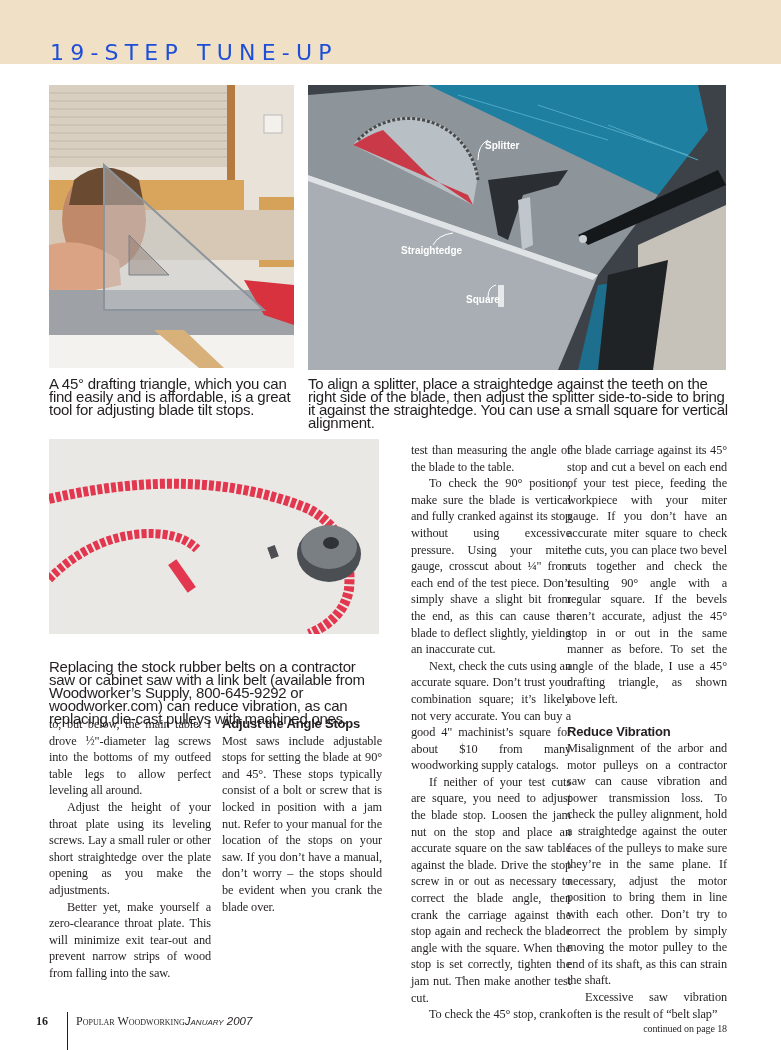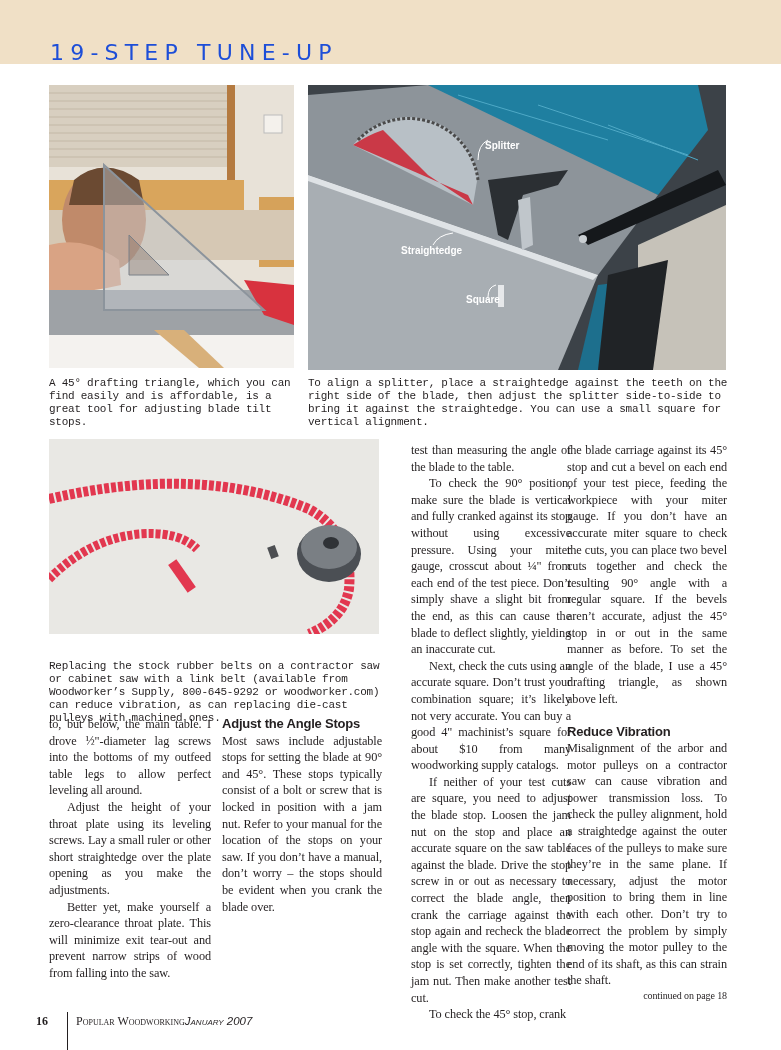--- a/index.html
+++ b/index.html
@@ -5,21 +5,21 @@
   * { box-sizing: border-box; margin: 0; padding: 0; }
   html, body { width: 781px; height: 1050px; background: #ffffff; overflow: hidden; }
   body { position: relative; font-family: "Liberation Serif", serif; color: #231f20; }
 
   .header-band { position: absolute; left: 0; top: 0; width: 781px; height: 64px; background: #f0e0c6; }
   .header-title { position: absolute; left: 50px; top: 41px; font-family: "DejaVu Sans", sans-serif; font-size: 22px; letter-spacing: 6.2px; color: #1d4ed8; font-weight: normal; line-height: 24px; white-space: nowrap; }
 
   .photo { position: absolute; overflow: hidden; }
   .photo svg { display: block; width: 100%; height: 100%; }
 
-  .caption { position: absolute; font-family: Liberation Mono, monospace; font-size: 11px; line-height: 13px; color: #231f20; letter-spacing: -0.25px; }
+  .caption { position: absolute; font-family: Liberation Sans, sans-serif; font-size: 15px; line-height: 13px; color: #231f20; letter-spacing: -0.25px; }
 
   .col { position: absolute; font-size: 12.3px; line-height: 16.6px; text-align: justify; color: #231f20; letter-spacing: -0.1px; }
   .col p { text-indent: 0; }
   .col p.ind { text-indent: 18px; }
   .col h3 { font-family: "Liberation Sans", sans-serif; font-size: 13px; font-weight: bold; line-height: 16.6px; color: #231f20; letter-spacing: -0.2px; }
   .col .gap { height: 16px; }
   .cont { display: block; text-align: right; font-size: 10px; line-height: 14px; }
 
   .photo-label { font-family: "Liberation Sans", sans-serif; font-weight: bold; font-size: 10px; fill: #ffffff; }
 
@@ -135,20 +135,21 @@
   <p class="ind">Next, check the cuts using an accurate square. Don’t trust your combination square; it’s likely not very accurate. You can buy a good 4" machinist’s square for about $10 from many woodworking supply catalogs.</p>
   <p class="ind">If neither of your test cuts are square, you need to adjust the blade stop. Loosen the jam nut on the stop and place an accurate square on the saw table against the blade. Drive the stop screw in or out as necessary to correct the blade angle, then crank the carriage against the stop again and recheck the blade angle with the square. When the stop is set correctly, tighten the jam nut. Then make another test cut.</p>
   <p class="ind">To check the 45° stop, crank</p>
 </div>
 
 <div class="col" style="left:567px; top:442px; width:160px;">
   <p>the blade carriage against its 45° stop and cut a bevel on each end of your test piece, feeding the workpiece with your miter gauge. If you don’t have an accurate miter square to check the cuts, you can place two bevel cuts together and check the resulting 90° angle with a regular square. If the bevels aren’t accurate, adjust the 45° stop in or out in the same manner as before. To set the angle of the blade, I use a 45° drafting triangle, as shown above left.</p>
   <div class="gap"></div>
   <h3>Reduce Vibration</h3>
   <p>Misalignment of the arbor and motor pulleys on a contractor saw can cause vibration and power transmission loss. To check the pulley alignment, hold a straightedge against the outer faces of the pulleys to make sure they’re in the same plane. If necessary, adjust the motor position to bring them in line with each other. Don’t try to correct the problem by simply moving the motor pulley to the end of its shaft, as this can strain the shaft.</p>
+  <p class="ind">Excessive saw vibration often is the result of “belt slap”</p>
   <span class="cont">continued on page 18</span>
 </div>
 
 <div class="footer">
   <span class="footer-page">16</span>
   <span class="footer-rule"></span>
   <span class="footer-mag"><span>Popular Woodworking</span><span class="footer-date">January 2007</span></span>
 </div>
 
 </body></html>

